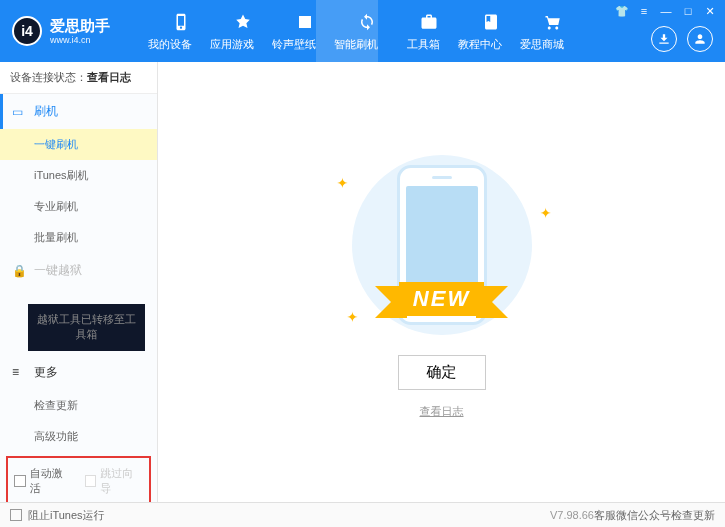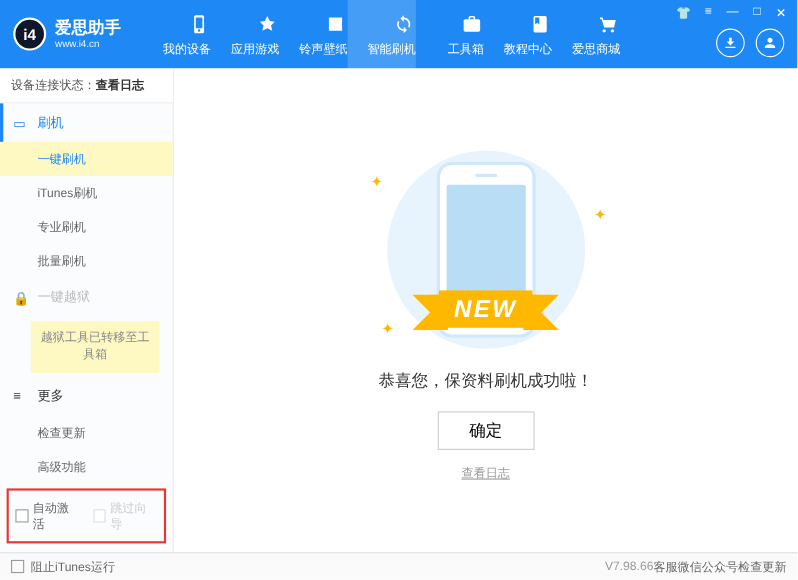--- a/index.html
+++ b/index.html
@@ -32,21 +32,21 @@
 .status-bar { padding: 8px 10px; font-size: 11px; color: #555; border-bottom: 1px solid #eee; background: #fff; }
 .status-val { color: #333; font-weight: bold; }
 
 .side-section { }
 .side-header { display: flex; align-items: center; padding: 9px 12px; font-size: 12px; color: #333; cursor: pointer; }
 .side-header.active { border-left: 3px solid #1e88f5; color: #1e88f5; padding-left: 9px; }
 .side-header .hicon { width: 14px; margin-right: 8px; display: flex; align-items: center; }
 .side-header.locked { color: #bbb; }
 .side-sub { padding: 8px 12px 8px 34px; font-size: 11px; color: #666; cursor: pointer; }
 .side-sub.active { background: #fef9c3; color: #1e88f5; }
-.side-sub.boxed { background: #fef9c3; margin: 4px 12px 4px 28px; padding: 8px 6px; text-align: center; line-height: 1.4; color: #888; }
+.side-sub.boxed { background: #0f172a; margin: 16px 12px 4px 28px; padding: 8px 6px; text-align: center; line-height: 1.4; color: #888; }
 
 .checkbox-area { border: 2px solid #e53935; margin: 4px 6px; padding: 8px 6px; display: flex; gap: 12px; align-items: center; }
 .chk { display: flex; align-items: center; gap: 4px; font-size: 11px; color: #666; cursor: pointer; }
 .chk.disabled { color: #ccc; }
 .chk-box { width: 12px; height: 12px; border: 1px solid #999; background: #fff; }
 .chk.disabled .chk-box { border-color: #ddd; }
 
 
 .main { flex: 1; display: flex; flex-direction: column; align-items: center; justify-content: center; background: #fff; padding-top: 10px; }
 .illustration { width: 230px; height: 180px; position: relative; margin-bottom: 20px; }
@@ -216,21 +216,20 @@
       <div class="phone">
           <div class="phone-screen"></div>
         </div>
       <span class="star" style="top:20px;left:10px">✦</span>
       <span class="star" style="top:50px;right:5px">✦</span>
       <span class="star" style="bottom:10px;left:20px">✦</span>
       <div class="ribbon">
         <div class="ribbon-center">NEW</div>
       </div>
     </div>
-    <div class="result-text">恭喜您，保资料刷机成功啦！</div>
     <button class="ok-btn">确定</button>
     <a class="view-log">查看日志</a>
   </div>
 </div>
 
 <div class="footer">
   <div class="footer-left">
     <label class="chk" style="gap:6px">
       <span class="footer-chk"></span>
         <span>阻止iTunes运行</span>

